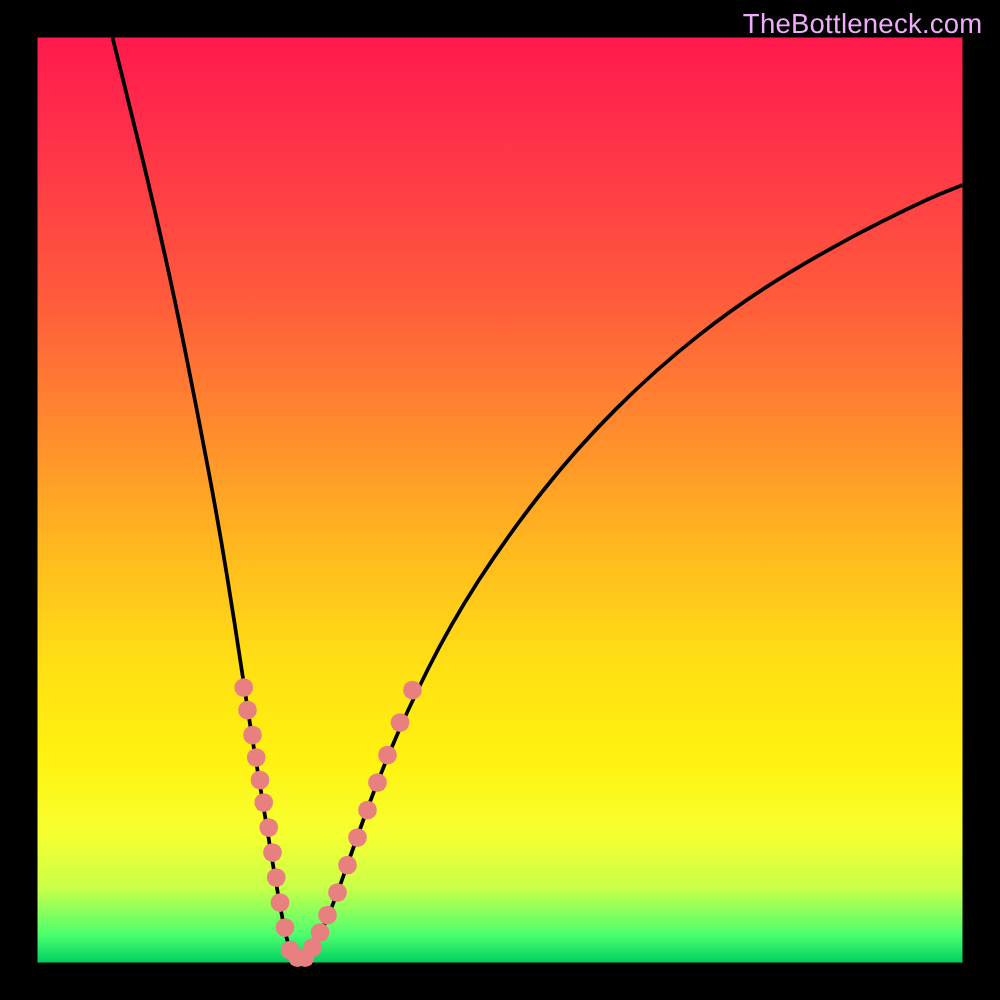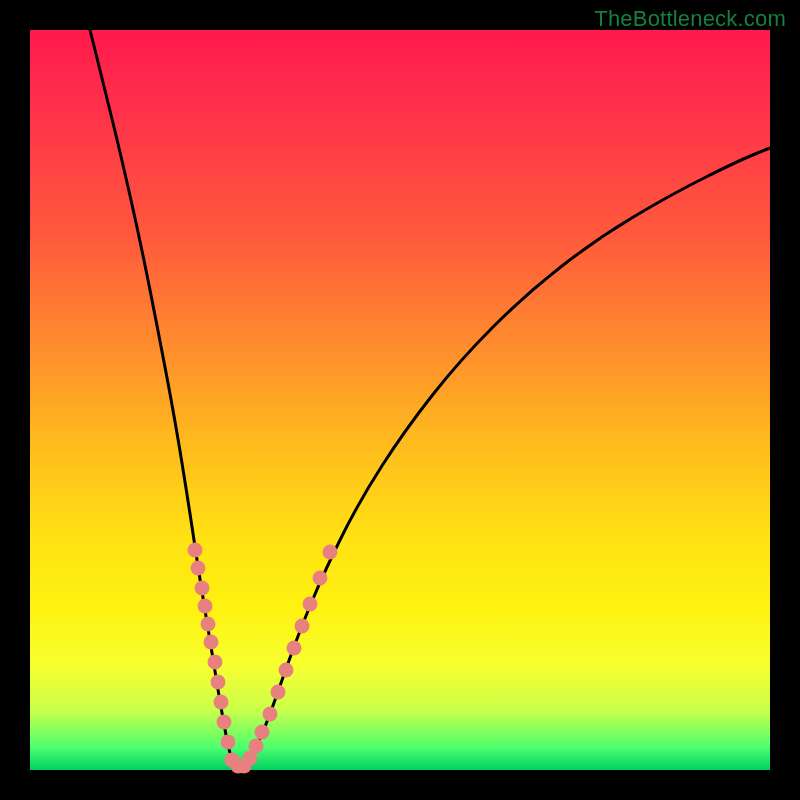--- a/index.html
+++ b/index.html
@@ -37,21 +37,21 @@
       #f7ff30 86%,
       #c8ff4a 92%,
       #4cff6e 97%,
       #00d060 100%
     );
   }
   .watermark {
     position: absolute;
     top: 6px;
     right: 14px;
-    color: #15803d;
+    color: #f0abfc;
     font-size: 22px;
     font-weight: 500;
     letter-spacing: 0.2px;
     user-select: none;
   }
   svg.curve {
     position: absolute;
     left: 0;
     top: 0;
     width: 740px;

